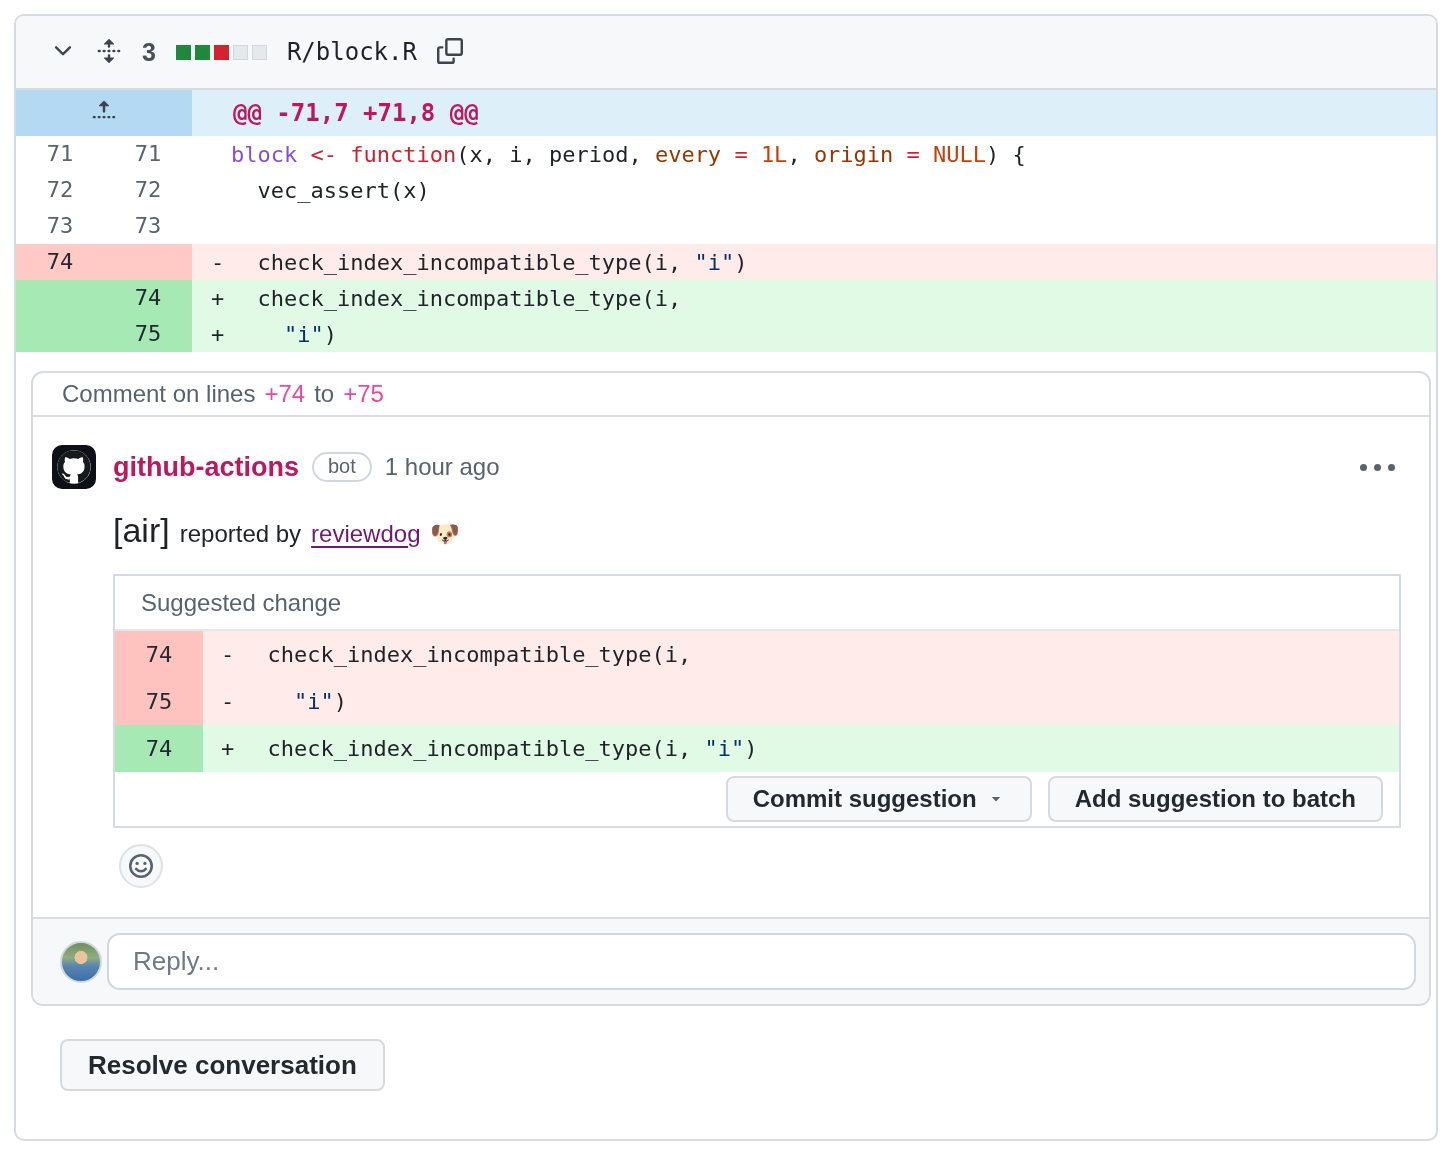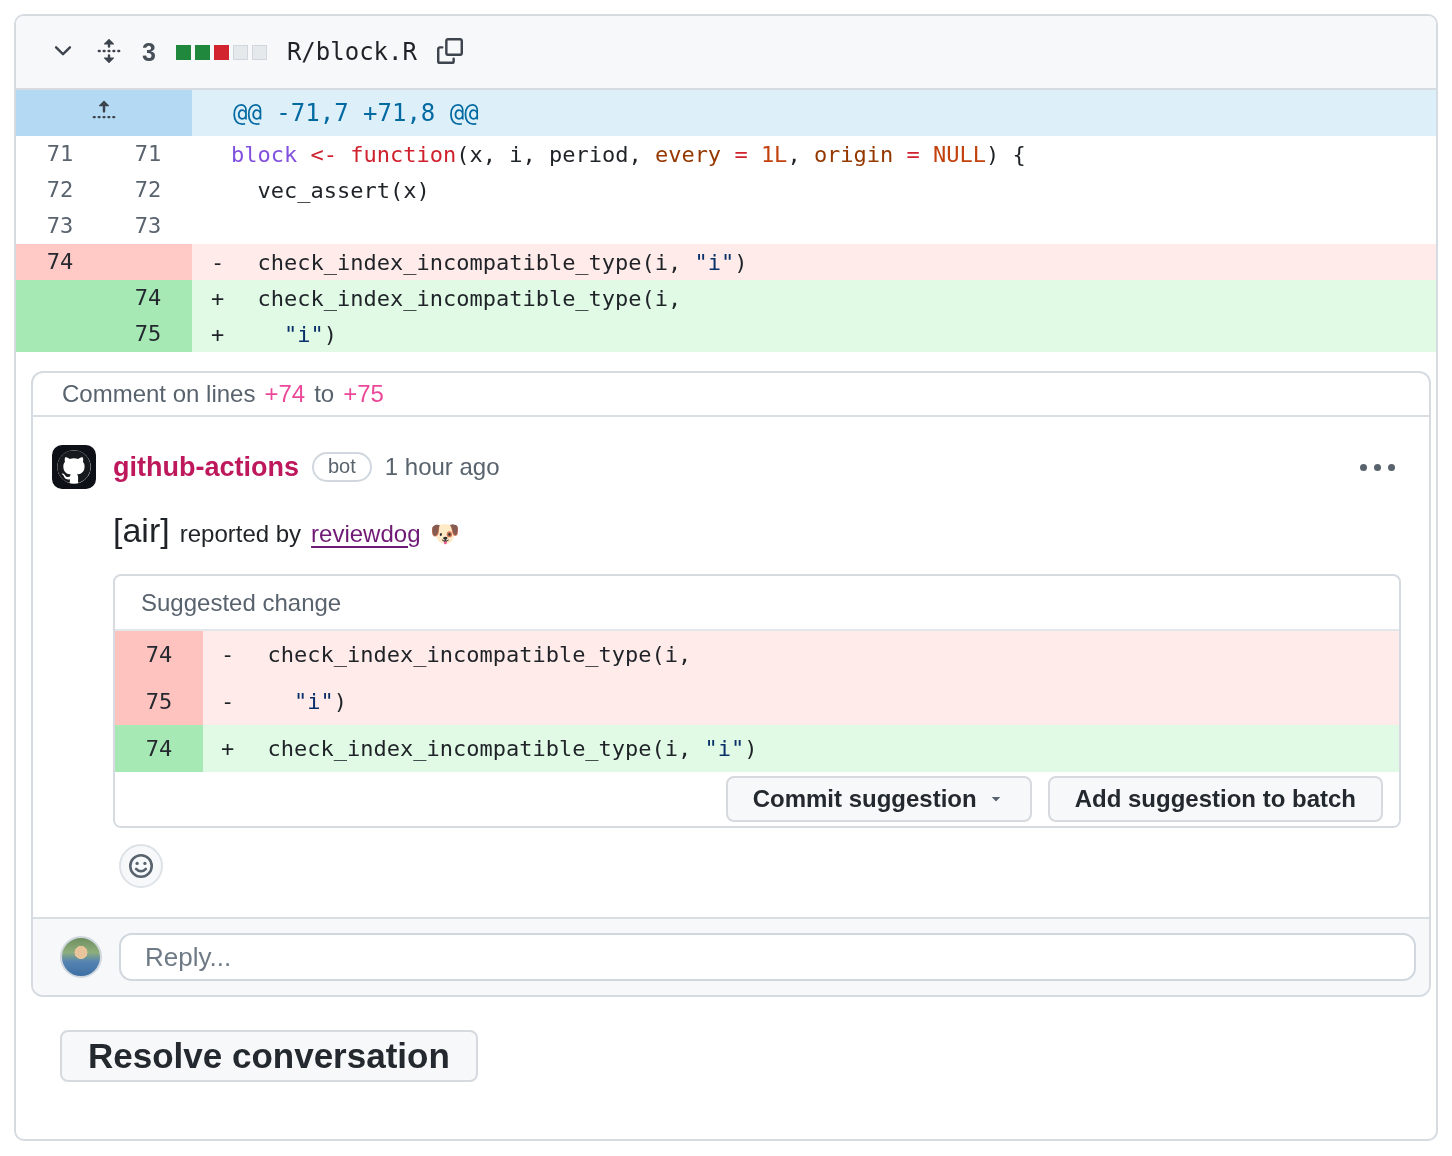--- a/index.html
+++ b/index.html
@@ -22,21 +22,21 @@
   .diffstat{ display:flex; gap:4px; }
   .sq{ width:15px; height:15px; display:inline-block; }
   .sq-added{ background:#1f883d; }
   .sq-deleted{ background:#d1242f; }
   .sq-neutral{ background:#e6e9ec; box-shadow:inset 0 0 0 1px #d0d7de; }
   .file-name{ font-size:24px; color:#1f2328; }
 
   
   .hunk-row{ display:flex; height:46px; }
   .hunk-gutter{ width:176px; background:#b3d9f3; display:flex; align-items:center; justify-content:center; color:#3d444d; cursor:pointer; }
-  .hunk-text{ flex:1; background:#ddf0fa; display:flex; align-items:center; padding-left:41px; font-size:24px; color:#0369a1; }
+  .hunk-text{ flex:1; background:#ddf0fa; display:flex; align-items:center; padding-left:41px; font-size:24px; color:#be185d;font-weight:bold; }
 
   .drow{ display:flex; height:36px; font-size:22px; }
   .num{ width:88px; flex:none; text-align:center; line-height:36px; color:#59636e; }
   .drow.del .num{ background:#ffc9c6; color:#24292f; }
   .drow.add .num{ background:#a6e9b5; color:#24292f; }
   .dcontent{ flex:1; display:flex; align-items:center; padding-left:19px; }
   .drow.del .dcontent{ background:#ffebe9; }
   .drow.add .dcontent{ background:#e0fae6; }
   .marker{ width:20px; flex:none; white-space:pre; }
   .dcode{ white-space:pre; }
@@ -70,21 +70,21 @@
   .timestamp{ font-size:24px; color:#59636e; }
   .kebab{ margin-left:auto; display:flex; gap:7px; align-items:center; border:none; background:transparent; cursor:pointer; padding:6px; }
   .kebab i{ width:7px; height:7px; border-radius:50%; background:#59636e; display:block; }
 
   .body-para{ margin-top:22px; font-size:24px; color:#1f2328; display:flex; align-items:baseline; gap:10px; }
   .tool-tag{ font-size:34px; font-weight:400;text-align:center; }
   .rd-link{ color:#701a75; text-decoration:underline; text-underline-offset:4px; cursor:pointer; }
   .dog{ font-size:24px; }
 
   
-  .sugg-card{ margin-top:24px; border:2px solid #d5dbe1; border-radius:8px; overflow:hidden; background:#ffffff; }
+  .sugg-card{ margin-top:24px; border:2px solid #d5dbe1; border-radius:1px; overflow:hidden; background:#ffffff; }
   .sugg-header{ height:55px; border-bottom:2px solid #e2e7ec; display:flex; align-items:center;
     padding-left:26px; font-size:24px; color:#59636e; }
   .srow{ display:flex; height:47px; font-size:22px; }
   .snum{ width:88px; flex:none; text-align:center; line-height:47px; color:#24292f; }
   .srow.del .snum{ background:#ffc3bf; }
   .srow.add .snum{ background:#a6e9b5; }
   .scontent{ flex:1; display:flex; align-items:center; padding-left:18px; }
   .srow.del .scontent{ background:#ffebe9; }
   .srow.add .scontent{ background:#e0fae6; }
 
@@ -102,27 +102,27 @@
 
   
   .reply-footer{ background:#f6f8fa; border-top:2px solid #d9dee3; display:flex; align-items:center;
     padding:14px 13px 14px 27px; }
   .reply-avatar{ width:42px; height:42px; border-radius:50%; flex:none;
     border:2px solid #d0d7de;
     background:
       radial-gradient(circle at 50% 38%, #e8c49c 0 21%, rgba(0,0,0,0) 22%),
       linear-gradient(180deg, #6e8f60 0%, #8fae7c 38%, #5584b2 62%, #3d6fa3 100%);
   }
-  .reply-input{ flex:1; margin-left:17px; height:48px; background:#ffffff; border:2px solid #d0d7de;
+  .reply-input{ flex:1; margin-left:5px; height:57px; background:#ffffff; border:2px solid #d0d7de;
     border-radius:13px; padding:0 24px; font-family:"Liberation Sans", sans-serif; font-size:26px; color:#1f2328; }
   .reply-input::placeholder{ color:#6e7a85; opacity:1; }
 
   .resolve-btn{ margin:33px 0 0 44px; height:52px; padding:0 26px; background:#f6f8fa;
     border:2px solid #d6d9dd; border-radius:8px; font-family:"Liberation Sans", sans-serif;
-    font-size:35px; font-weight:600; color:#24292f; cursor:pointer; }
+    font-size:26px; font-weight:600; color:#24292f; cursor:pointer; }
 </style>
 </head>
 <body>
 
 <div class="outer-card">
 
   
   <div class="file-header">
     <button class="icon-btn">
       <span>

